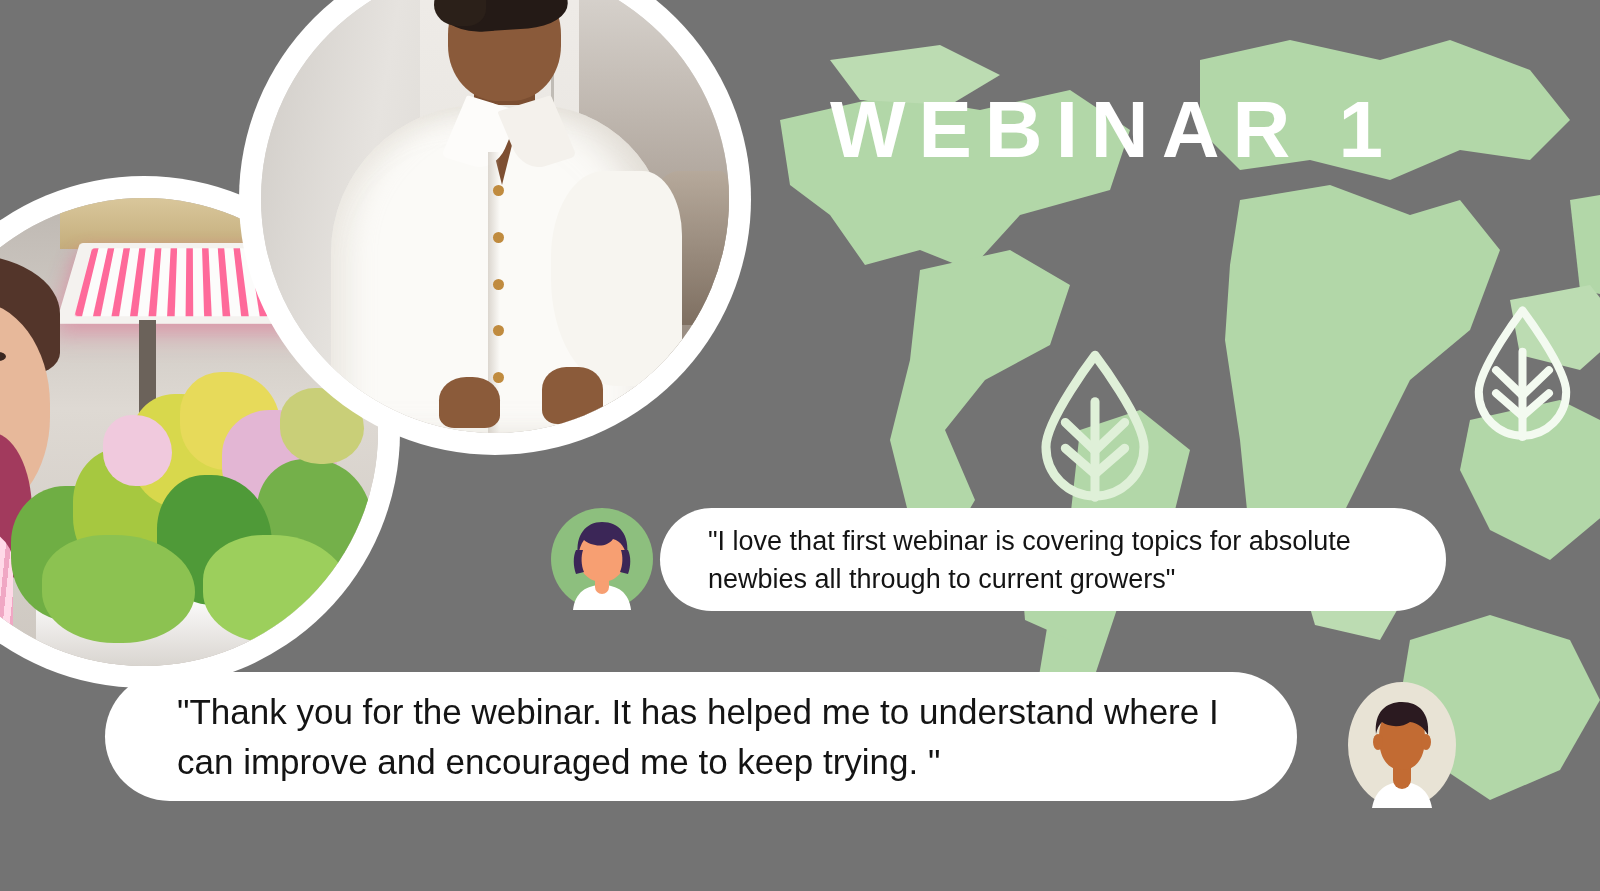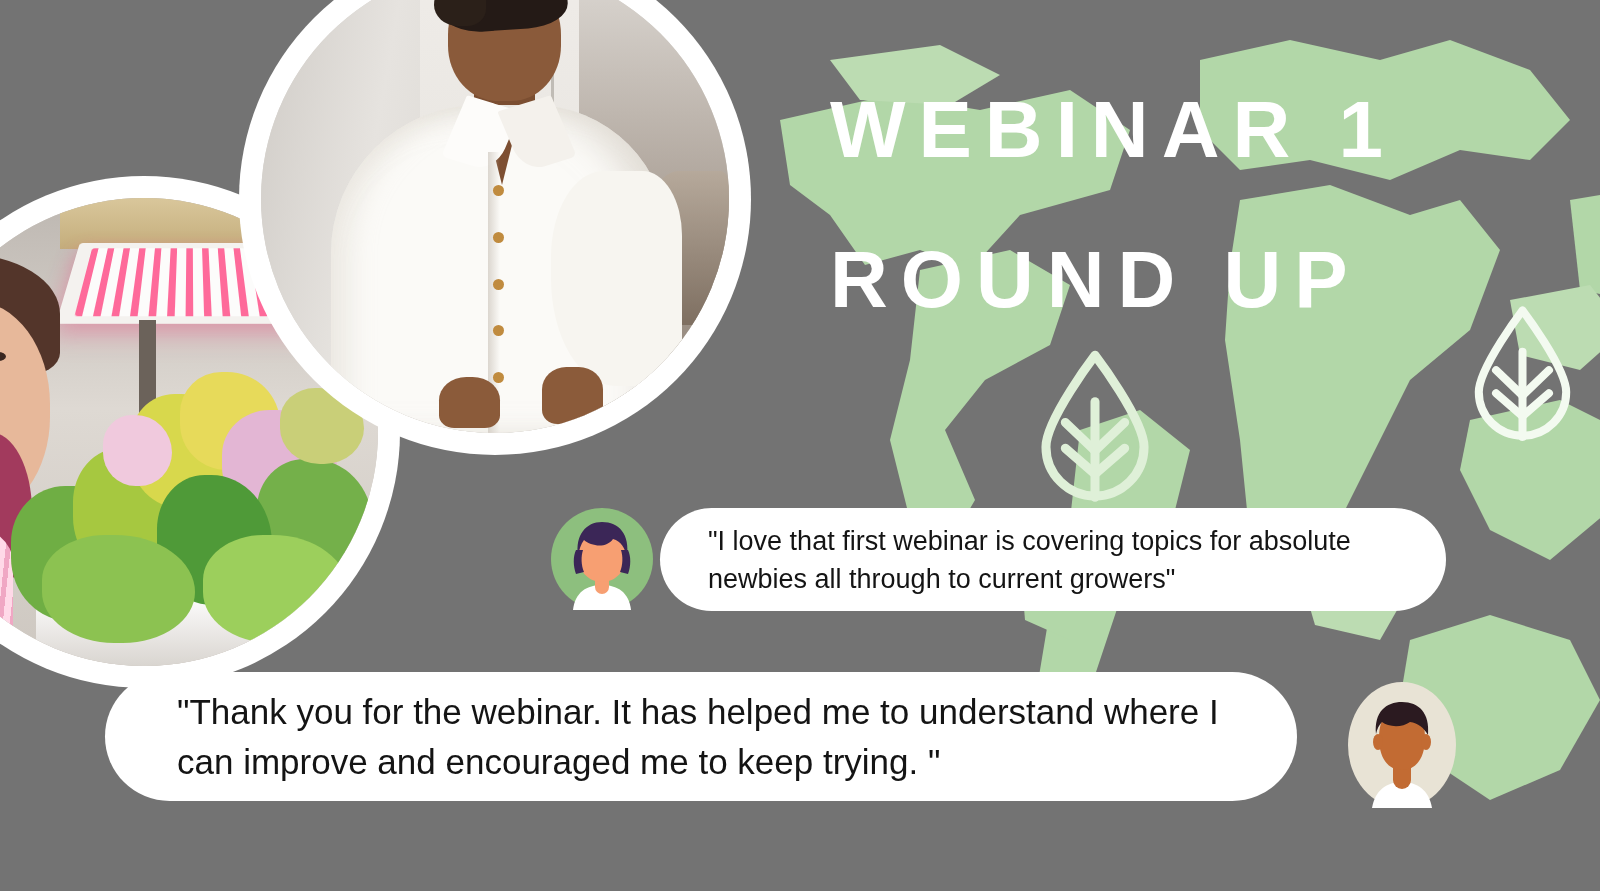--- a/index.html
+++ b/index.html
@@ -216,21 +216,20 @@
         <path d="M27 60 L50 82"></path>
           <path d="M73 60 L50 82"></path>
         <path d="M27 80 L50 100"></path>
           <path d="M73 80 L50 100"></path>
       </g>
     </svg>
   </div>
 
   <div class="headline">
     <span class="line">WEBINAR 1</span>
-    <span class="line">ROUND UP</span>
   </div>
 
   <div class="photo-circle circle-man">
     <div class="inner">
       <div class="man-photo">
         <div class="man-wall-l"></div>
         <div class="man-wall-c"></div>
         <div class="man-wall-r"></div>
         <div class="man-wall-seam"></div>
         <div class="man-dark-obj"></div>

